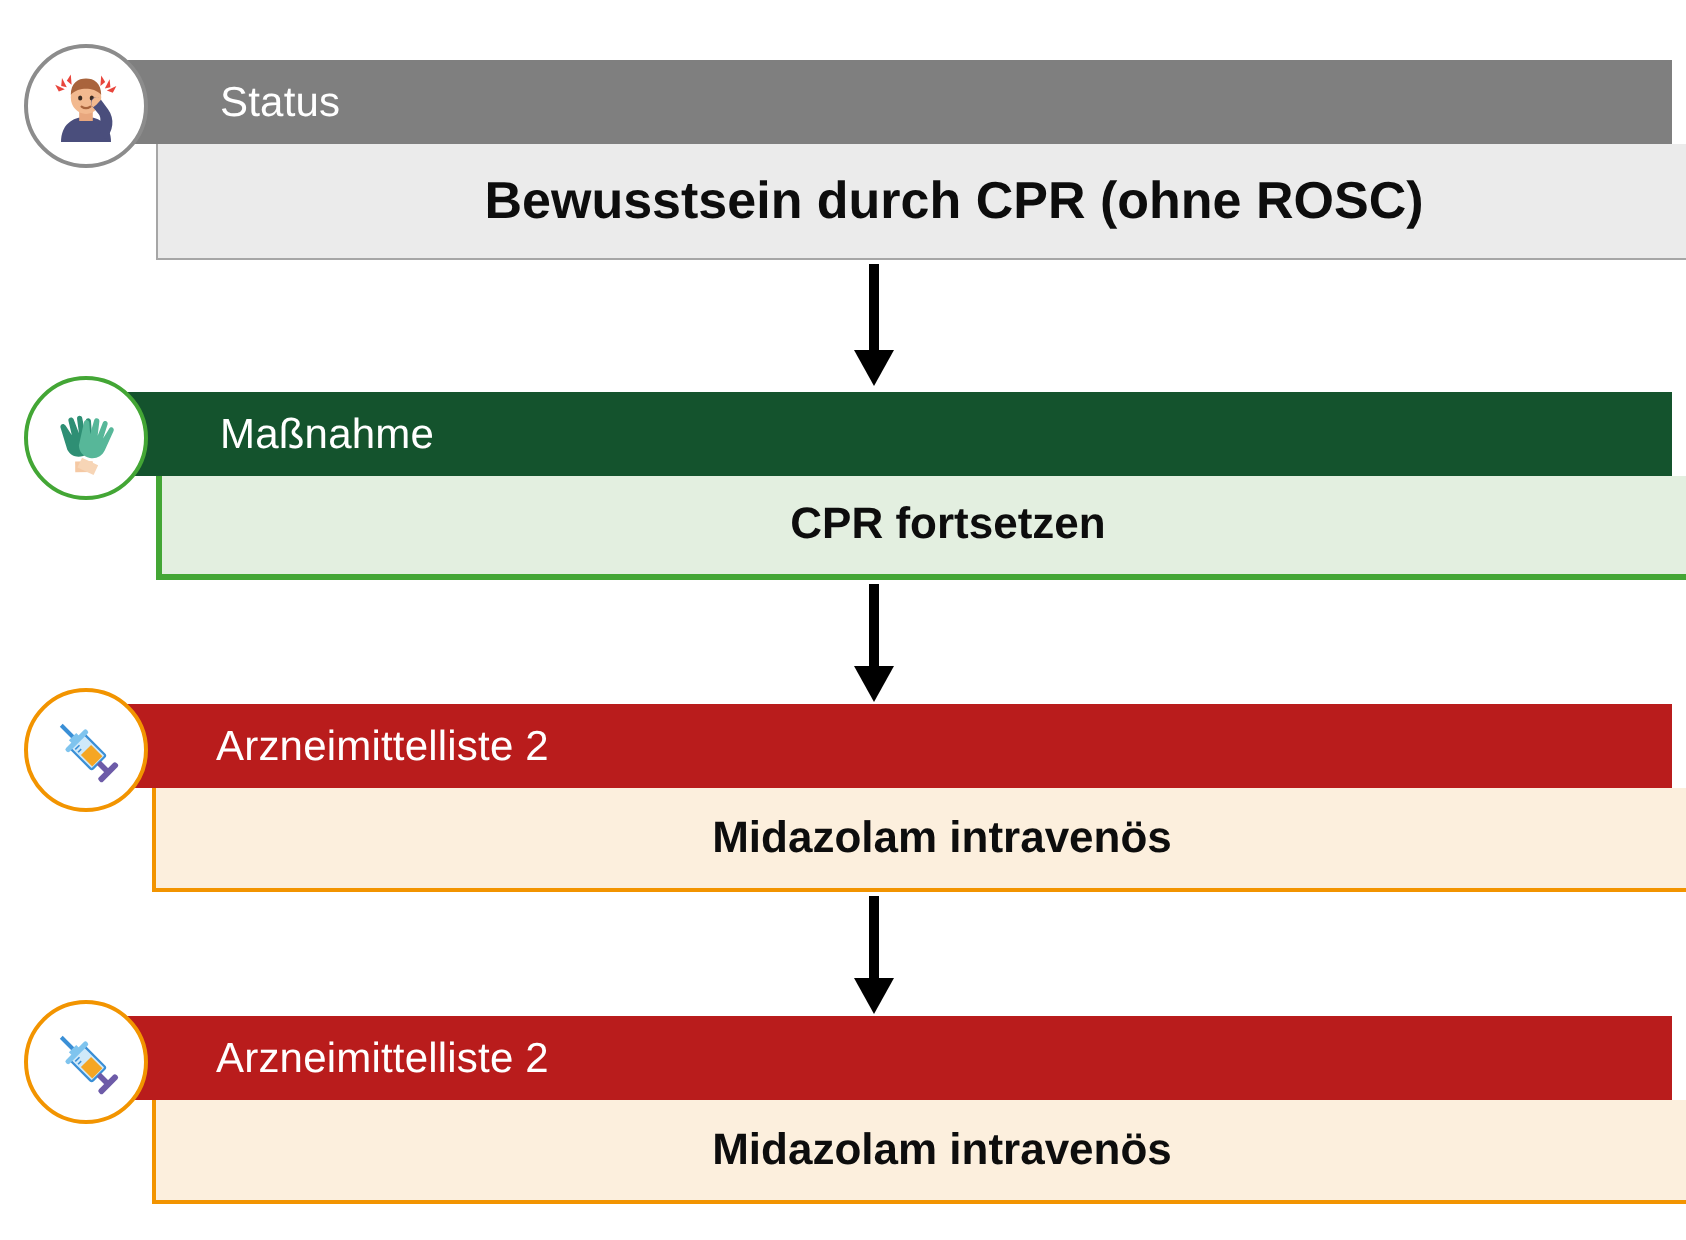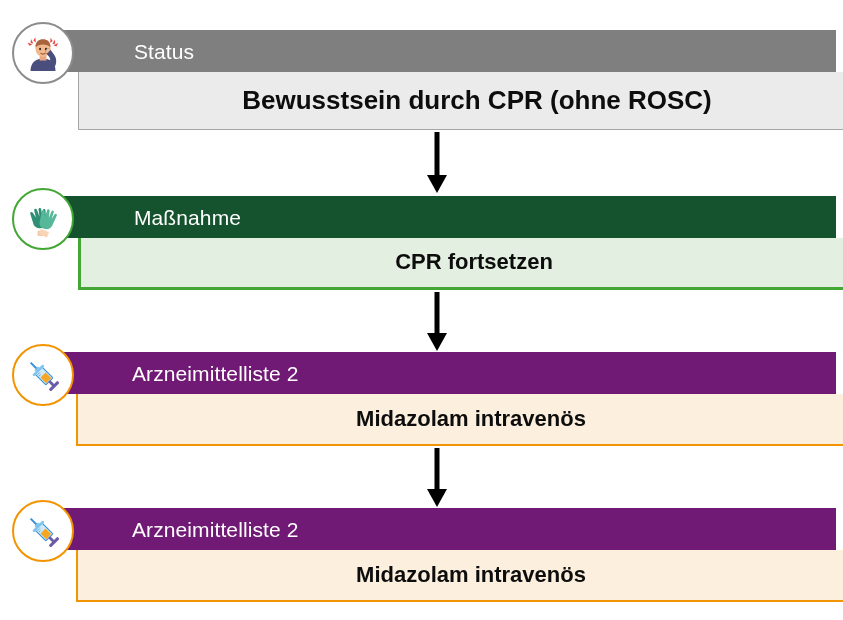--- a/index.html
+++ b/index.html
@@ -35,21 +35,20 @@
     box-sizing: border-box;
     padding-left: 70px;
   }
   .block-header-label {
     color: #ffffff;
     font-size: 21px;
     font-weight: 400;
     line-height: 1;
     letter-spacing: 0.1px;
     white-space: nowrap;
-    margin-left: 24px;
   }
   .block-body {
     position: absolute;
     box-sizing: border-box;
     display: flex;
     align-items: center;
     justify-content: center;
   }
   .block-body-text {
     font-size: 22px;
@@ -89,21 +88,21 @@
     width: 792px;
     height: 52px;
     background: #e3efe0;
     border: 3px solid #43a635;
     border-top: none;
   }
 
   
   .orange-header {
     width: 798px;
-    background: #701a75;
+    background: #b91c1c;
   }
   .orange-body {
     left: 38px;
     top: 42px;
     width: 790px;
     height: 52px;
     background: #fcefdd;
     border: 2px solid #f29400;
     border-top: none;
   }

